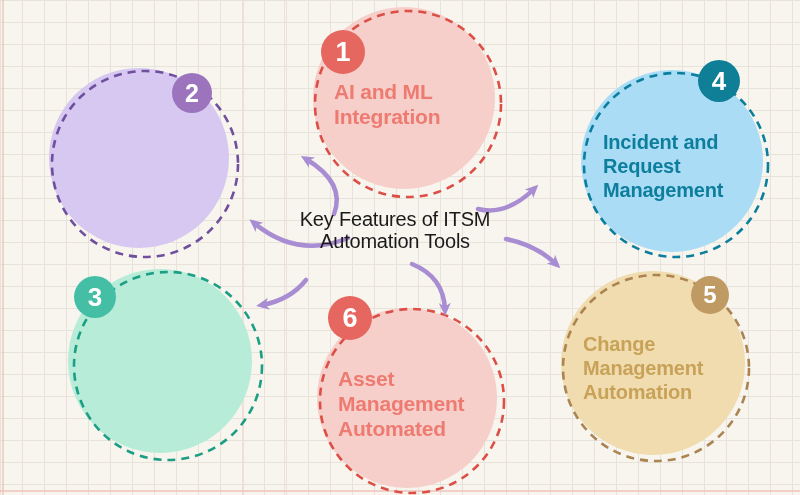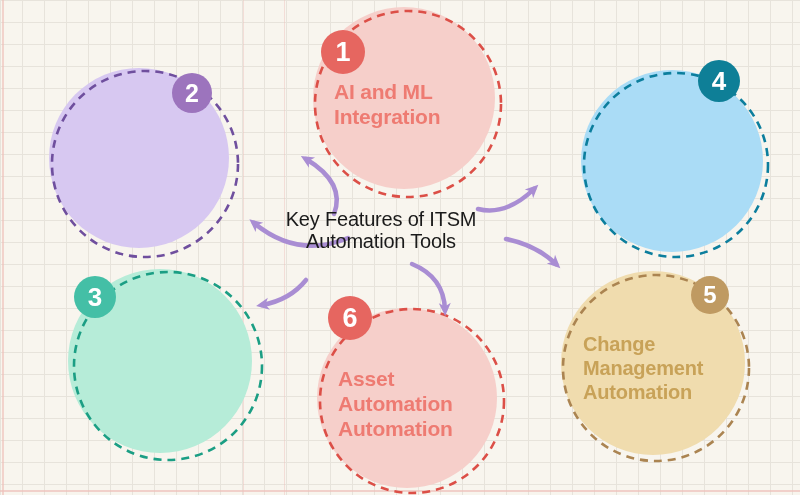--- a/index.html
+++ b/index.html
@@ -32,21 +32,21 @@
     position:absolute;font-weight:700;z-index:3;
     letter-spacing:-0.2px;
   }
   .l1{left:334px;top:79px;width:140px;font-size:21px;line-height:25px;}
   .l2{left:69px;top:134px;width:140px;font-size:21px;line-height:25px;}
   .l3{left:108px;top:324px;width:110px;font-size:21px;line-height:25px;}
   .l4{left:603px;top:130px;width:145px;font-size:20px;line-height:24px;}
   .l5{left:583px;top:324px;width:145px;font-size:20px;line-height:24px;}
   .l6{left:338px;top:366px;width:145px;font-size:21px;line-height:25px;}
   .title{
-    position:absolute;left:275px;top:209px;width:212px;z-index:3;
+    position:absolute;left:289px;top:209px;width:212px;z-index:3;
     text-align:center;font-size:20px;line-height:21.5px;font-weight:500;
     letter-spacing:-0.2px;
   }
   .ring{fill:none;stroke-width:2.6;stroke-dasharray:8 6;}
   .arrow{fill:none;stroke-width:4.5;stroke-linecap:round;}
 </style>
 </head>
 <body>
 
 <div class="stage" style="--bg: #f8f5ee; --grid: #e7e3db;">
@@ -90,18 +90,19 @@
   </svg>
 
   <div class="badge b1" style="background: rgb(230, 102, 96); color: rgb(255, 255, 255);">1</div>
   <div class="badge b2" style="background: rgb(156, 116, 189); color: rgb(255, 255, 255);">2</div>
   <div class="badge b3" style="background: rgb(68, 191, 166); color: rgb(255, 255, 255);">3</div>
   <div class="badge b4" style="background: rgb(14, 127, 151); color: rgb(255, 255, 255);">4</div>
   <div class="badge b5" style="background: rgb(191, 154, 98); color: rgb(255, 255, 255);">5</div>
   <div class="badge b6" style="background: rgb(230, 102, 96); color: rgb(255, 255, 255);">6</div>
 
   <div class="lbl l1" style="color: rgb(238, 123, 114);">AI and ML Integration</div>
+  <div class="lbl l4" style="color: rgb(13, 127, 157);">Incident and Request Management</div>
   <div class="lbl l5" style="color: rgb(200, 162, 88); margin-top: 8px;">Change Management Automation</div>
-  <div class="lbl l6" style="color: rgb(238, 123, 114);">Asset Automation Automation</div>
+  <div class="lbl l6" style="color: rgb(238, 123, 114);">Asset Management Automated</div>
 
   <div class="title" style="color: rgb(26, 26, 26);">Key Features of ITSM Automation Tools</div>
 
 </div>
 
 </body></html>

